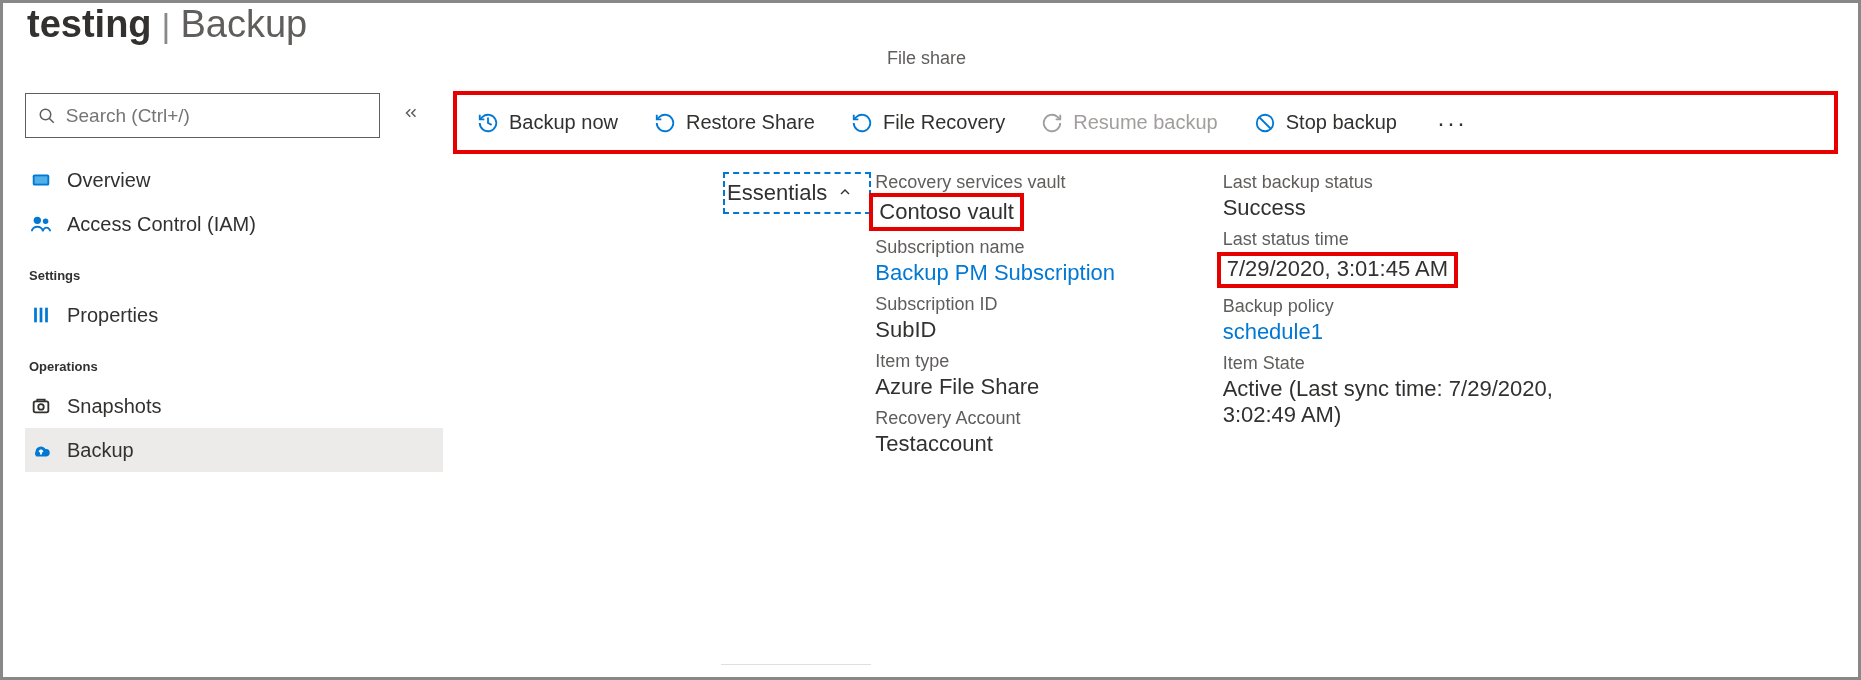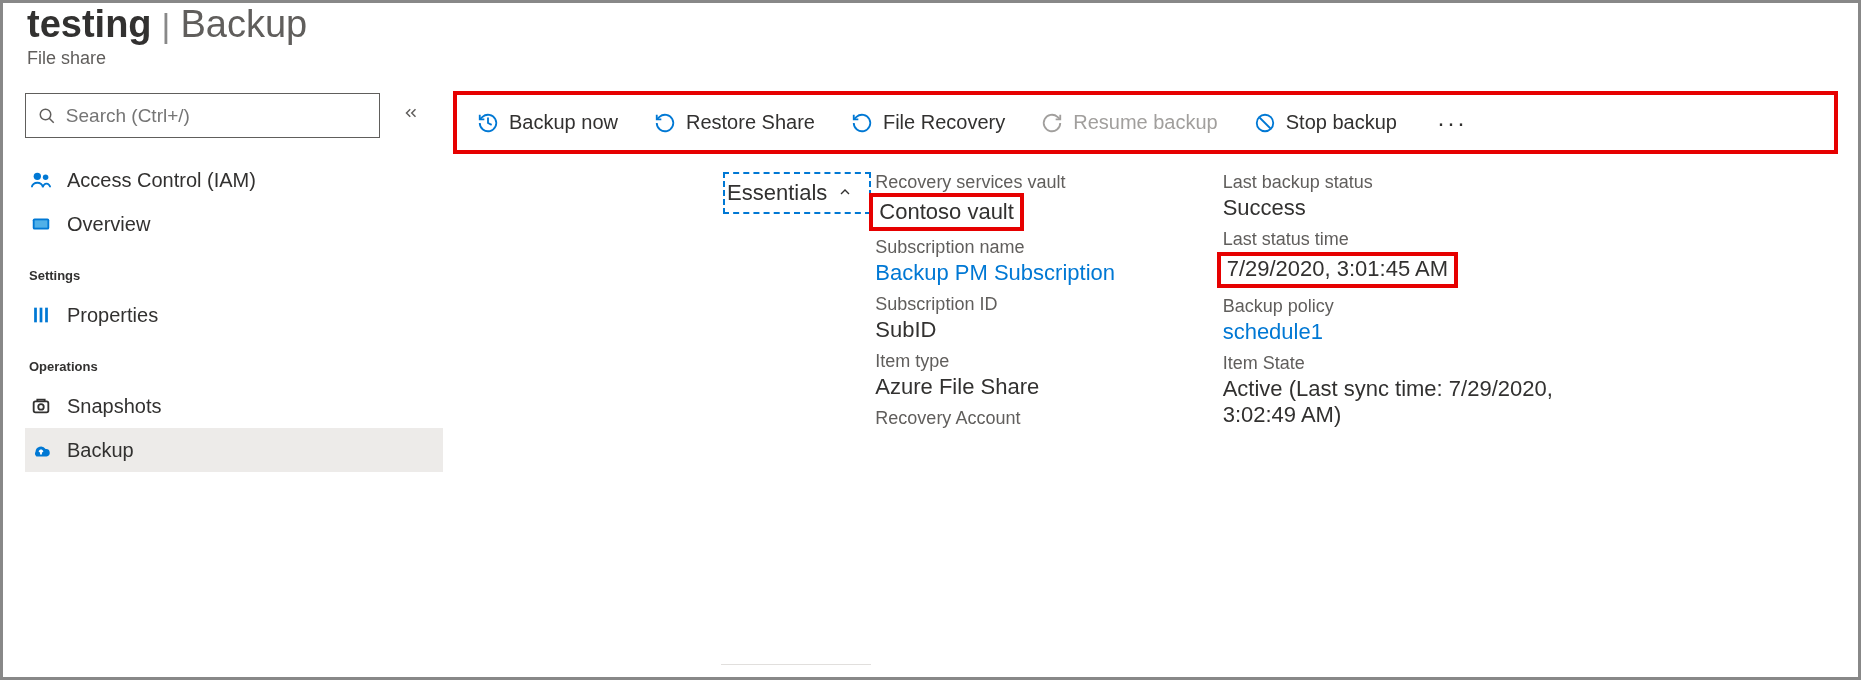--- a/index.html
+++ b/index.html
@@ -15,20 +15,21 @@
       overflow: hidden;
       border: 3px solid #888;
     }
     .page {
       display: flex;
       flex-direction: column;
       height: 100%;
     }
     .header {
       padding: 0 32px 12px 24px;
+      text-align: center;
     }
     .page-title {
       font-size: 38px;
       font-weight: 600;
       color: #323130;
       display: flex;
       align-items: baseline;
       gap: 10px;
     }
     .page-title .sep {
@@ -239,38 +240,38 @@
         <span class="collapse-btn">
           <svg width="18" height="18" viewBox="0 0 24 24" fill="none" stroke="#605e5c" stroke-width="2">
               <polyline points="11 17 6 12 11 7"></polyline>
               <polyline points="18 17 13 12 18 7"></polyline>
             </svg>
         </span>
       </div>
 
       <div class="nav-item">
         <span class="nav-icon">
+          <svg width="22" height="22" viewBox="0 0 24 24">
+              <rect x="3" y="6" width="18" height="12" rx="2" fill="#0078d4"></rect>
+              <rect x="5" y="8" width="14" height="8" fill="#50b0e8"></rect>
+            </svg>
+        </span>
+        <span>Overview</span>
+      </div>
+
+      <div class="nav-item">
+        <span class="nav-icon">
           <svg width="22" height="22" viewBox="0 0 24 24" fill="#0078d4">
               <circle cx="8" cy="8" r="4"></circle>
               <circle cx="17" cy="9" r="3"></circle>
               <path d="M2 20c0-3 3-5 6-5s6 2 6 5" fill="none" stroke="#0078d4" stroke-width="2"></path>
               <path d="M14 20c0-2 2-4 4-4s4 2 4 4" fill="none" stroke="#0078d4" stroke-width="2"></path>
             </svg>
         </span>
         <span>Access Control (IAM)</span>
-      </div>
-
-      <div class="nav-item">
-        <span class="nav-icon">
-          <svg width="22" height="22" viewBox="0 0 24 24">
-              <rect x="3" y="6" width="18" height="12" rx="2" fill="#0078d4"></rect>
-              <rect x="5" y="8" width="14" height="8" fill="#50b0e8"></rect>
-            </svg>
-        </span>
-        <span>Overview</span>
       </div>
 
       <div class="nav-section-header">Settings</div>
 
       <div class="nav-item">
         <span class="nav-icon">
           <svg width="22" height="22" viewBox="0 0 24 24" fill="none" stroke="#0078d4" stroke-width="3">
               <line x1="6" y1="4" x2="6" y2="20"></line>
               <line x1="12" y1="4" x2="12" y2="20"></line>
               <line x1="18" y1="4" x2="18" y2="20"></line>
@@ -381,20 +382,21 @@
             <div class="ess-field">
               <div class="ess-label">Subscription ID</div>
               <div class="ess-value">SubID</div>
             </div>
             <div class="ess-field">
               <div class="ess-label">Item type</div>
               <div class="ess-value">Azure File Share</div>
             </div>
             <div class="ess-field">
               <div class="ess-label">Recovery Account</div>
+              <div class="ess-value">Testaccount</div>
             </div>
           </div>
 
           <div class="ess-col">
             <div class="ess-field">
               <div class="ess-label">Last backup status</div>
               <div class="ess-value">Success</div>
             </div>
             <div class="ess-field">
               <div class="ess-label">Last status time</div>

